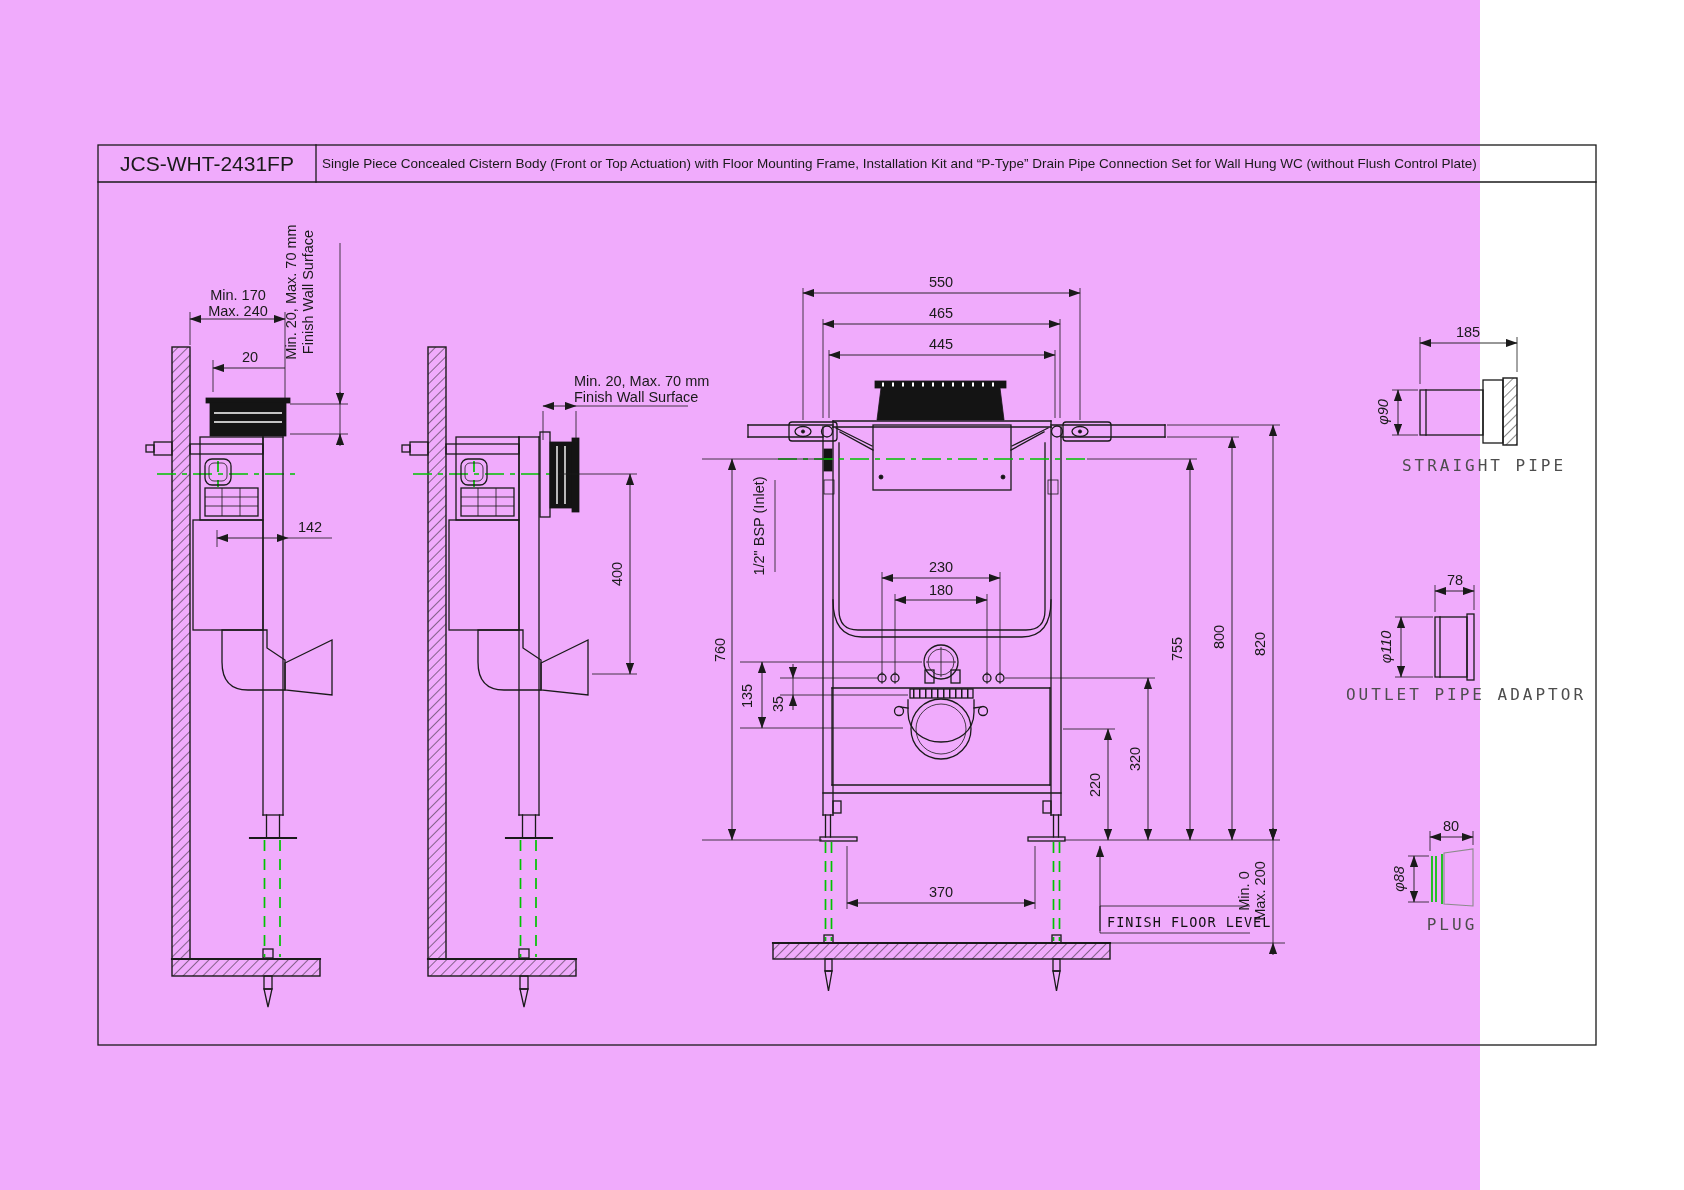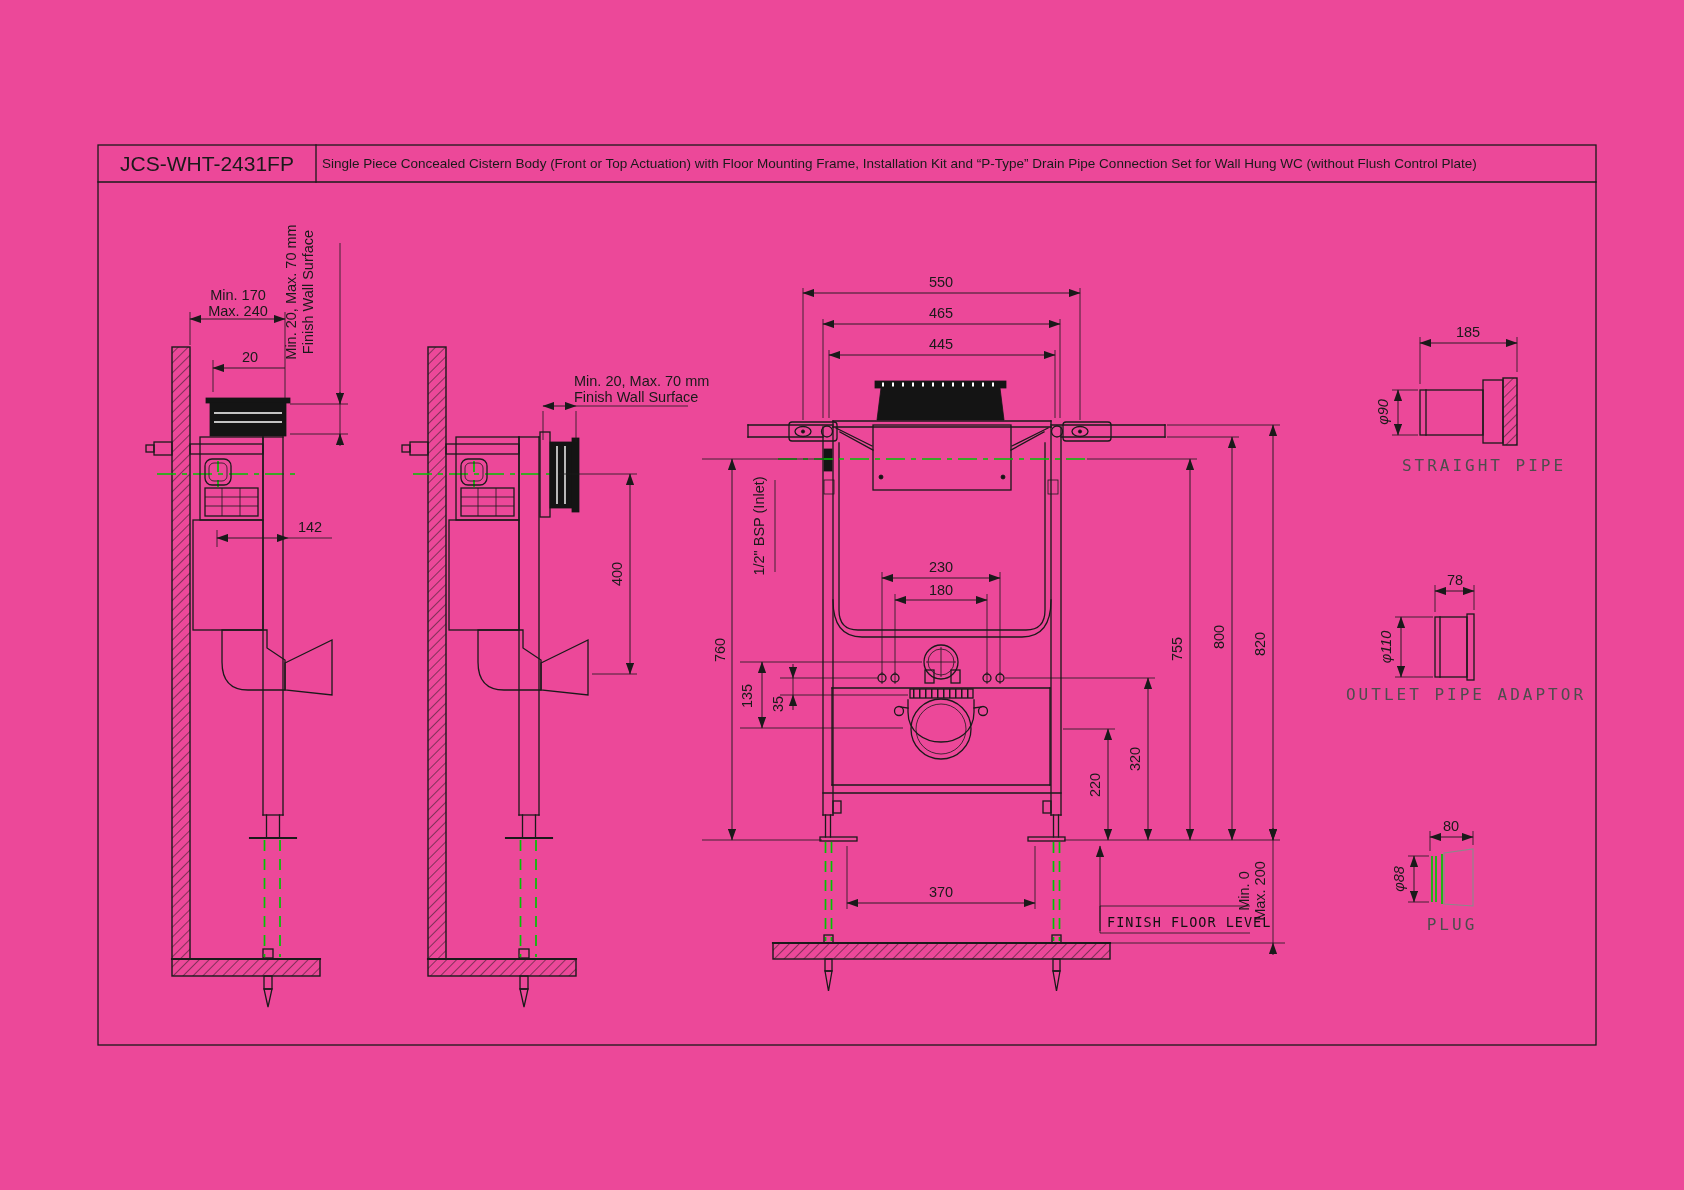--- a/index.html
+++ b/index.html
@@ -1,16 +1,16 @@
 <!DOCTYPE html>
 <html><head>
 <meta charset="utf-8">
 <style>
   html,body{margin:0;padding:0;background:#fff;}
-  .page{position:relative;width:1684px;height:1190px;background:#ec4899;font-family:"Liberation Sans",sans-serif;}
+  .page{position:relative;width:1480px;height:1190px;background:#f0abfc;font-family:"Liberation Sans",sans-serif;}
   svg{position:absolute;left:0;top:0;}
   .s  {stroke:#1a1a1a;stroke-width:1.3;fill:none;stroke-linecap:square;}
   .s2 {stroke:#1a1a1a;stroke-width:2.1;fill:none;stroke-linecap:square;}
   .st {stroke:#1a1a1a;stroke-width:0.8;fill:none;}
   .dim{stroke:#1a1a1a;stroke-width:0.9;fill:none;}
   .blk{fill:#141414;stroke:#141414;stroke-width:0.8;}
   .wht{stroke:#ffffff;fill:none;}
   .hat{fill:url(#hatch);stroke:#1a1a1a;stroke-width:1.4;}
   .grn{stroke:#00c400;stroke-width:1.7;fill:none;}
   .cl {stroke-dasharray:19 6 5 6;}

